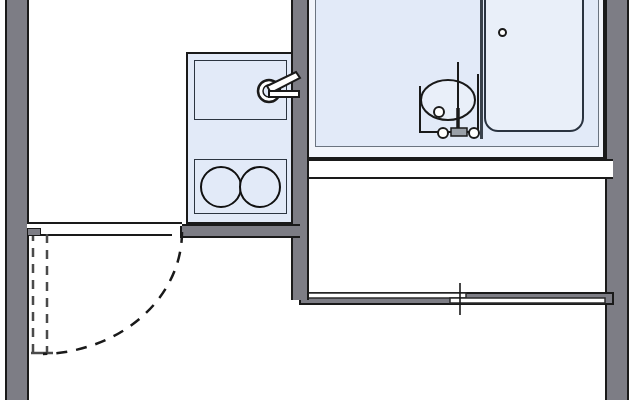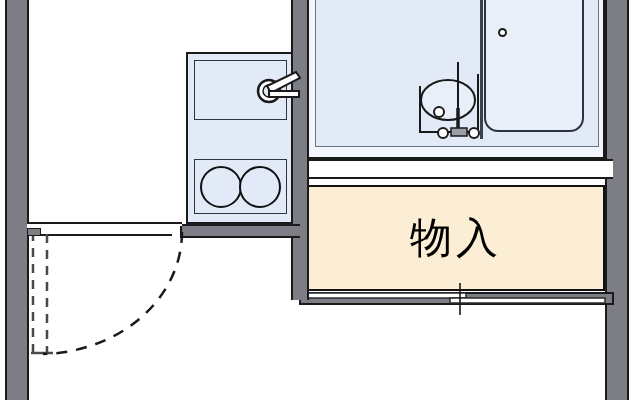--- a/index.html
+++ b/index.html
@@ -125,23 +125,20 @@
 
       <circle cx="31" cy="61" r="5" fill="#ffffff" stroke="#1a1a1a" stroke-width="2"></circle>
       <circle cx="62" cy="61" r="5" fill="#ffffff" stroke="#1a1a1a" stroke-width="2"></circle>
     </svg>
   </div>
 
   <div class="abs" style="left:480px; top:-6px; width:3px; height:145px; background:#3a424c;"></div>
 
   <div class="abs wall-thin" style="left:300px; top:159px; width:313px; height:20px;"></div>
 
-  <div class="abs closet" style="left:307px; top:185px; width:298px; height:106px;">
-    <div class="closet-label">物入</div>
-  </div>
 
   <div class="abs" style="left:300px; top:291px; width:313px; height:16px;">
     <svg width="313" height="16" viewBox="0 0 313 16">
       <rect x="0" y="2" width="313" height="11" fill="#7d7d85" stroke="#1a1a1a" stroke-width="2"></rect>
 
       <rect x="8" y="2" width="158" height="5" fill="#ffffff" stroke="#2a2a2a" stroke-width="1.5"></rect>
 
       <rect x="150" y="7" width="155" height="5" fill="#ffffff" stroke="#2a2a2a" stroke-width="1.5"></rect>
 
       <path d="M160,-8 L160,24" stroke="#1a1a1a" stroke-width="1.6"></path>

